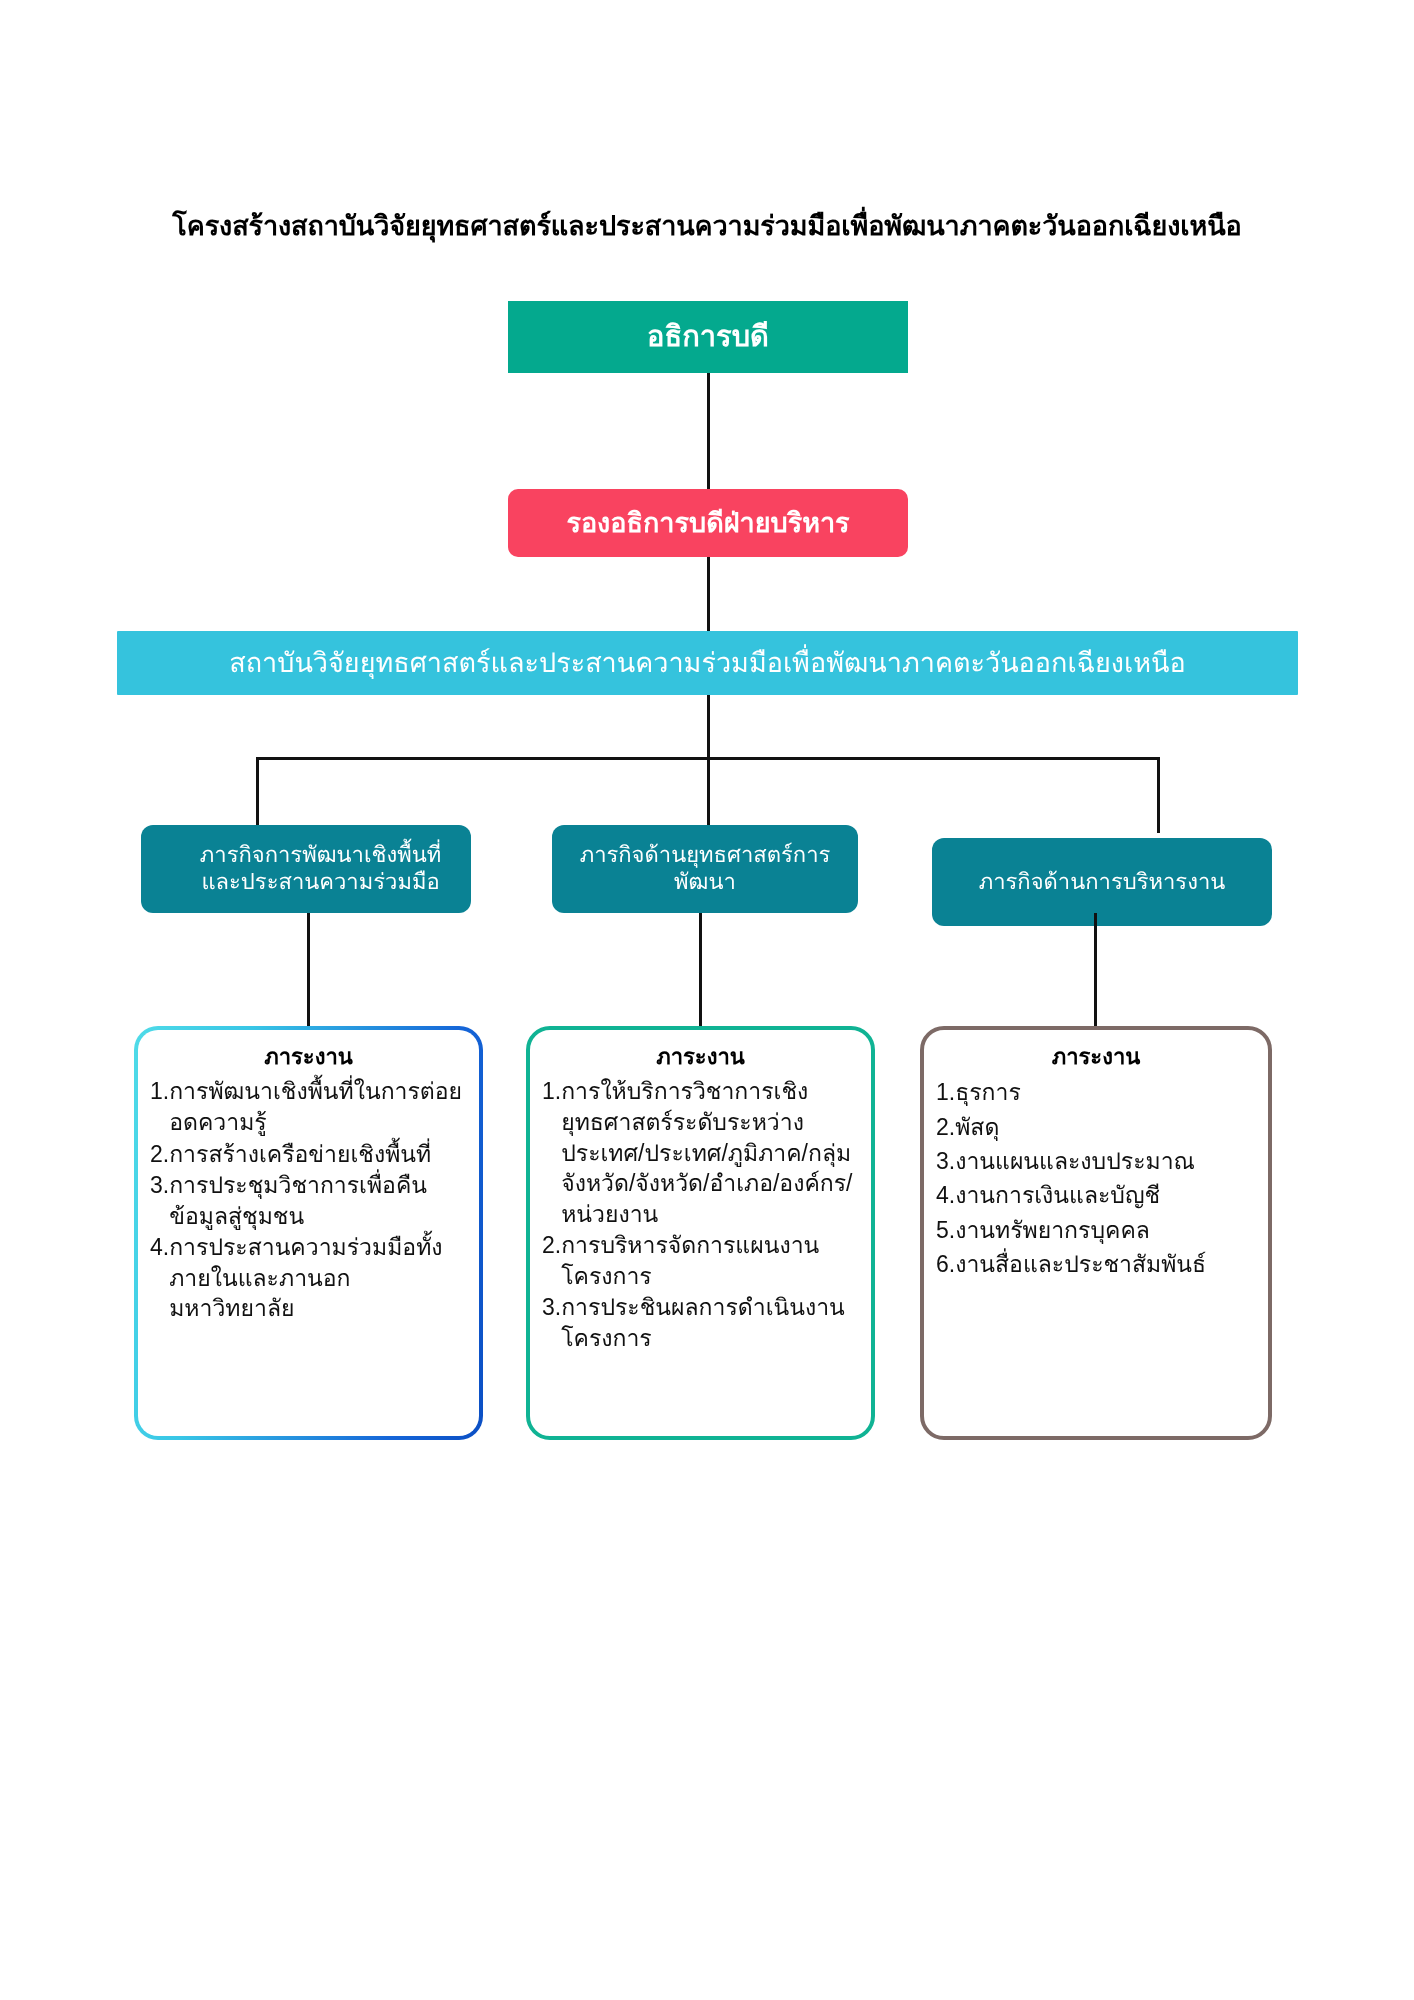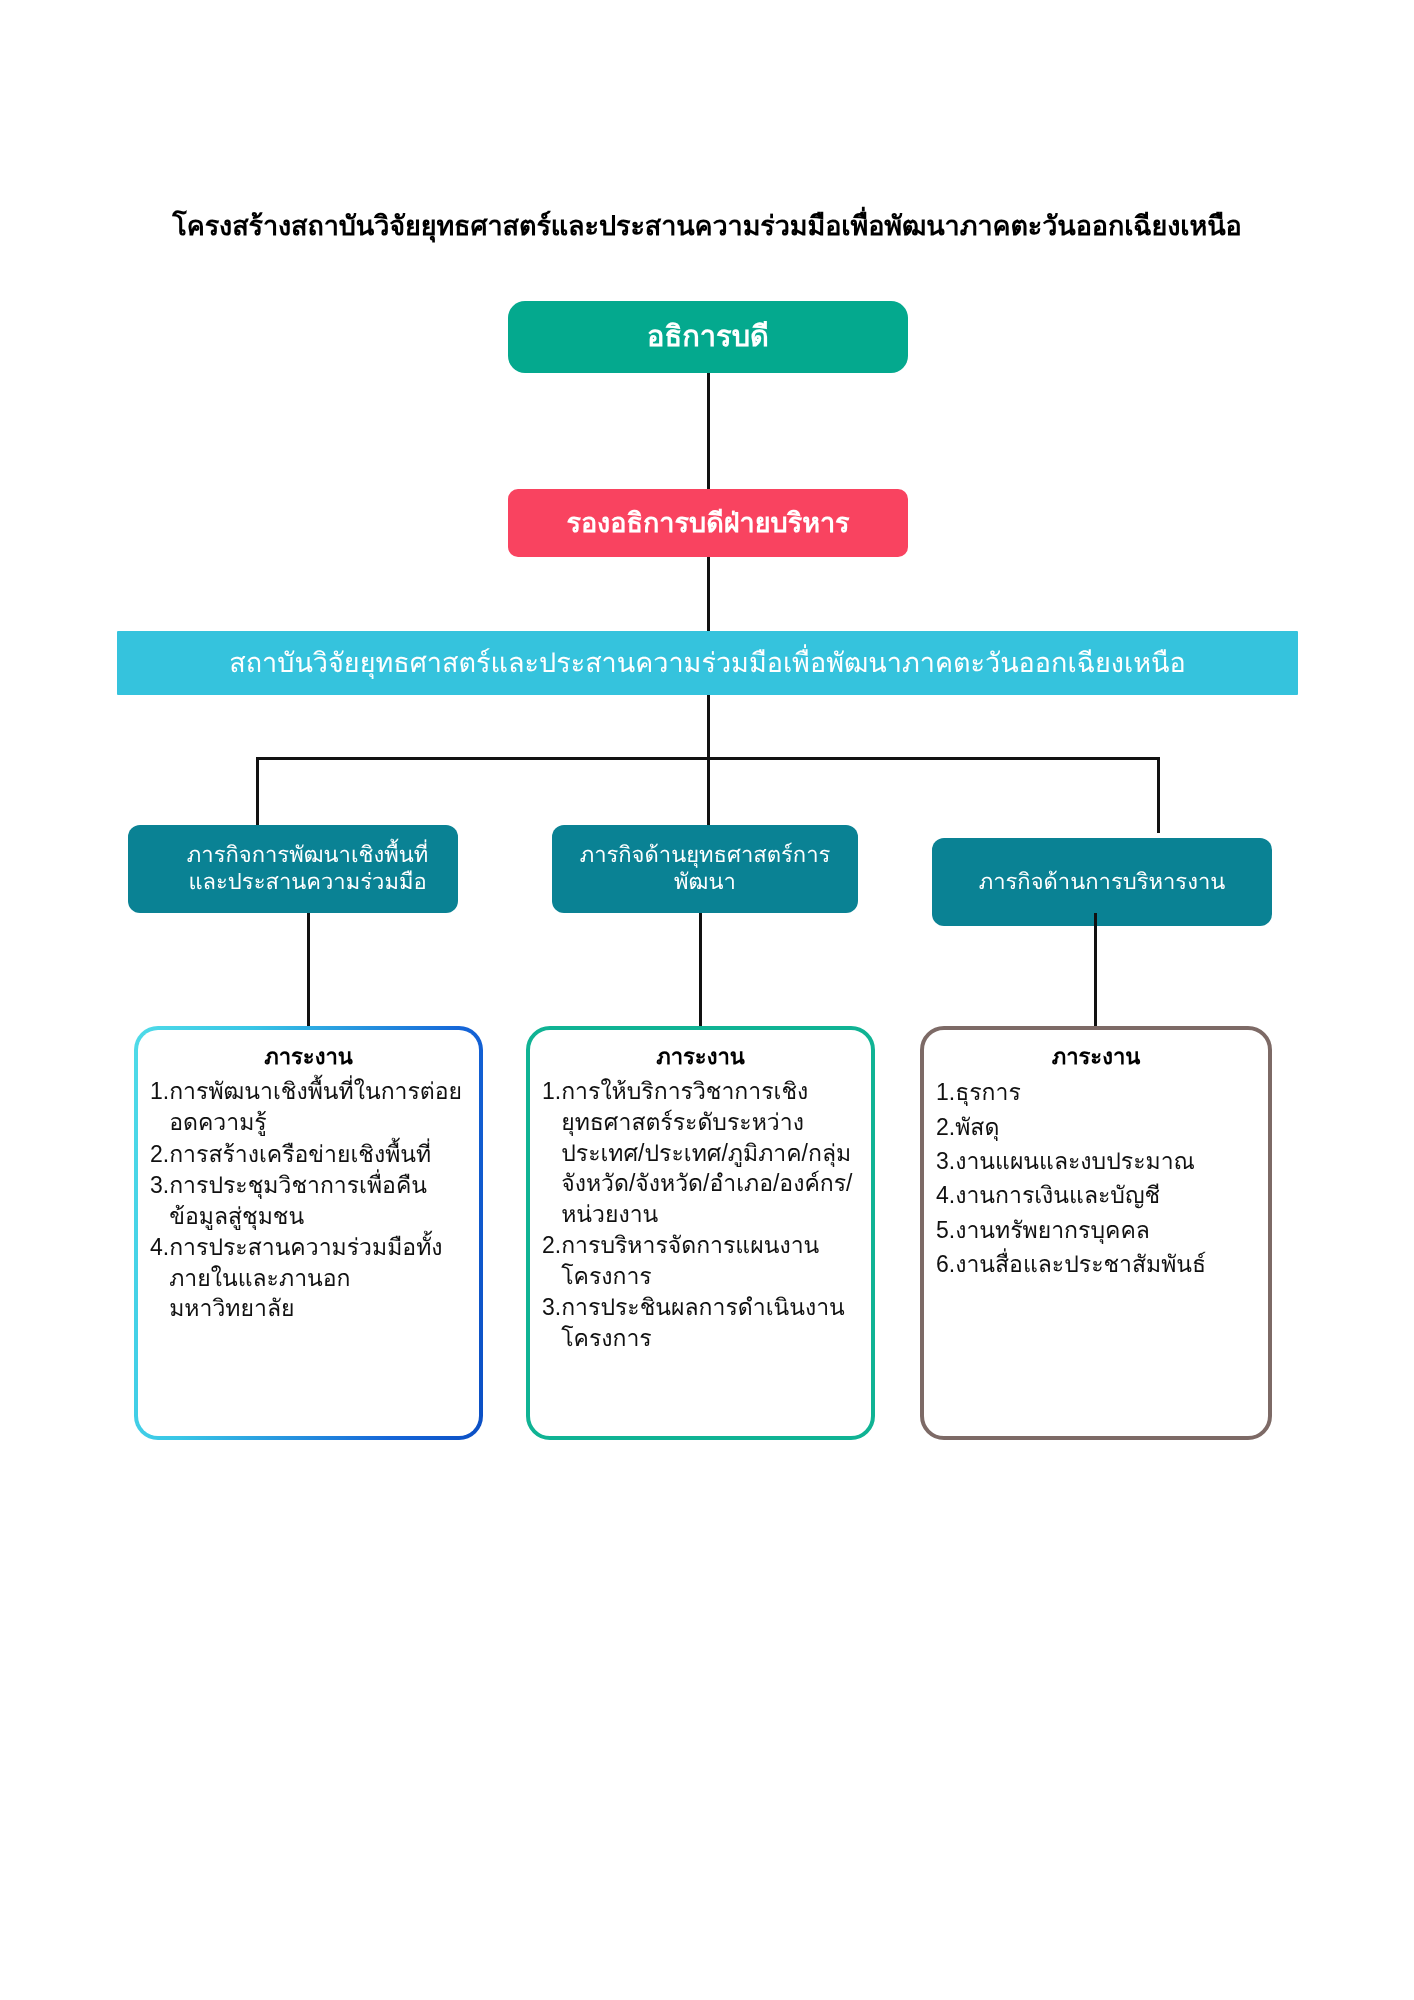--- a/index.html
+++ b/index.html
@@ -47,21 +47,21 @@
     color: #ffffff;
     line-height: 1.22;
   }
 
   .node-president {
     left: 508px;
     top: 301px;
     width: 400px;
     height: 72px;
     background: #04a98e;
-    border-radius: 17px;
+    border-radius: 0;
     font-size: 29px;
     font-weight: bold;
   }
 
   .node-vicepresident {
     left: 508px;
     top: 489px;
     width: 400px;
     height: 68px;
     background: #f94360;
@@ -81,21 +81,21 @@
     font-weight: normal;
   }
 
   .node-mission {
     background: #0a8294;
     border-radius: 12px;
     font-size: 22px;
     font-weight: normal;
     padding: 6px 14px;
   }
-  .mission-1 { left: 128px; top: 825px; width: 330px; height: 88px; padding-left: 43px; }
+  .mission-1 { left: 141px; top: 825px; width: 330px; height: 88px; padding-left: 43px; }
   .mission-2 { left: 552px; top: 825px; width: 306px; height: 88px; }
   .mission-3 { left: 932px; top: 838px; width: 340px; height: 88px; }
 
   
   .line {
     position: absolute;
     background: #111111;
   }
   .v-line { width: 3px; }
   .h-line { height: 3px; }

